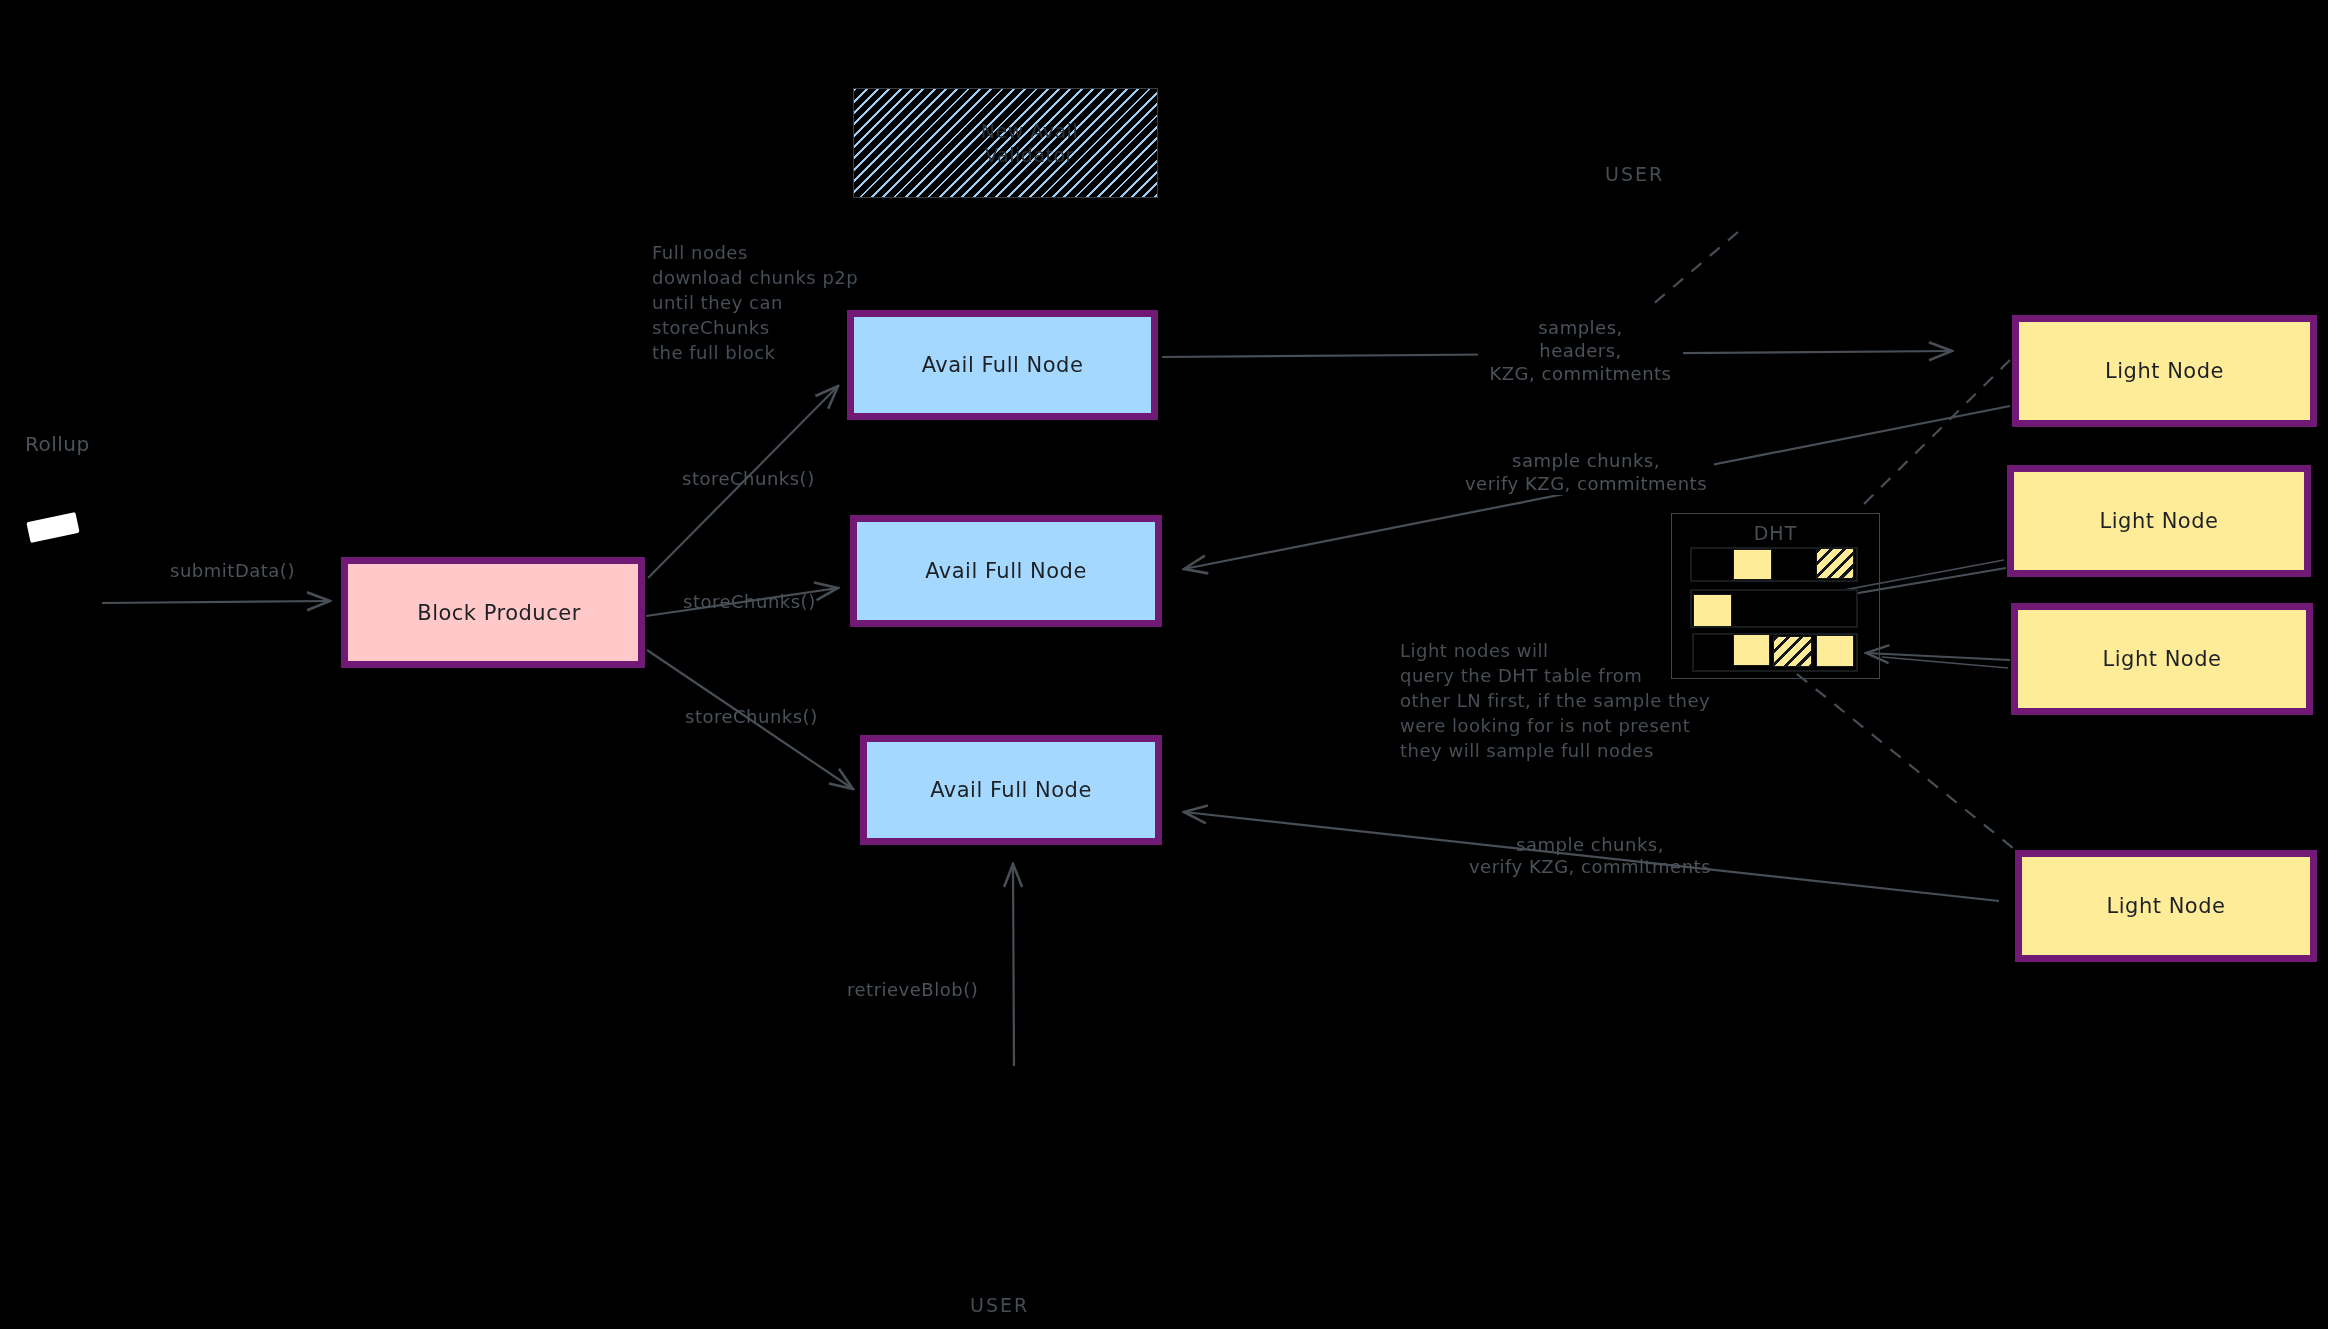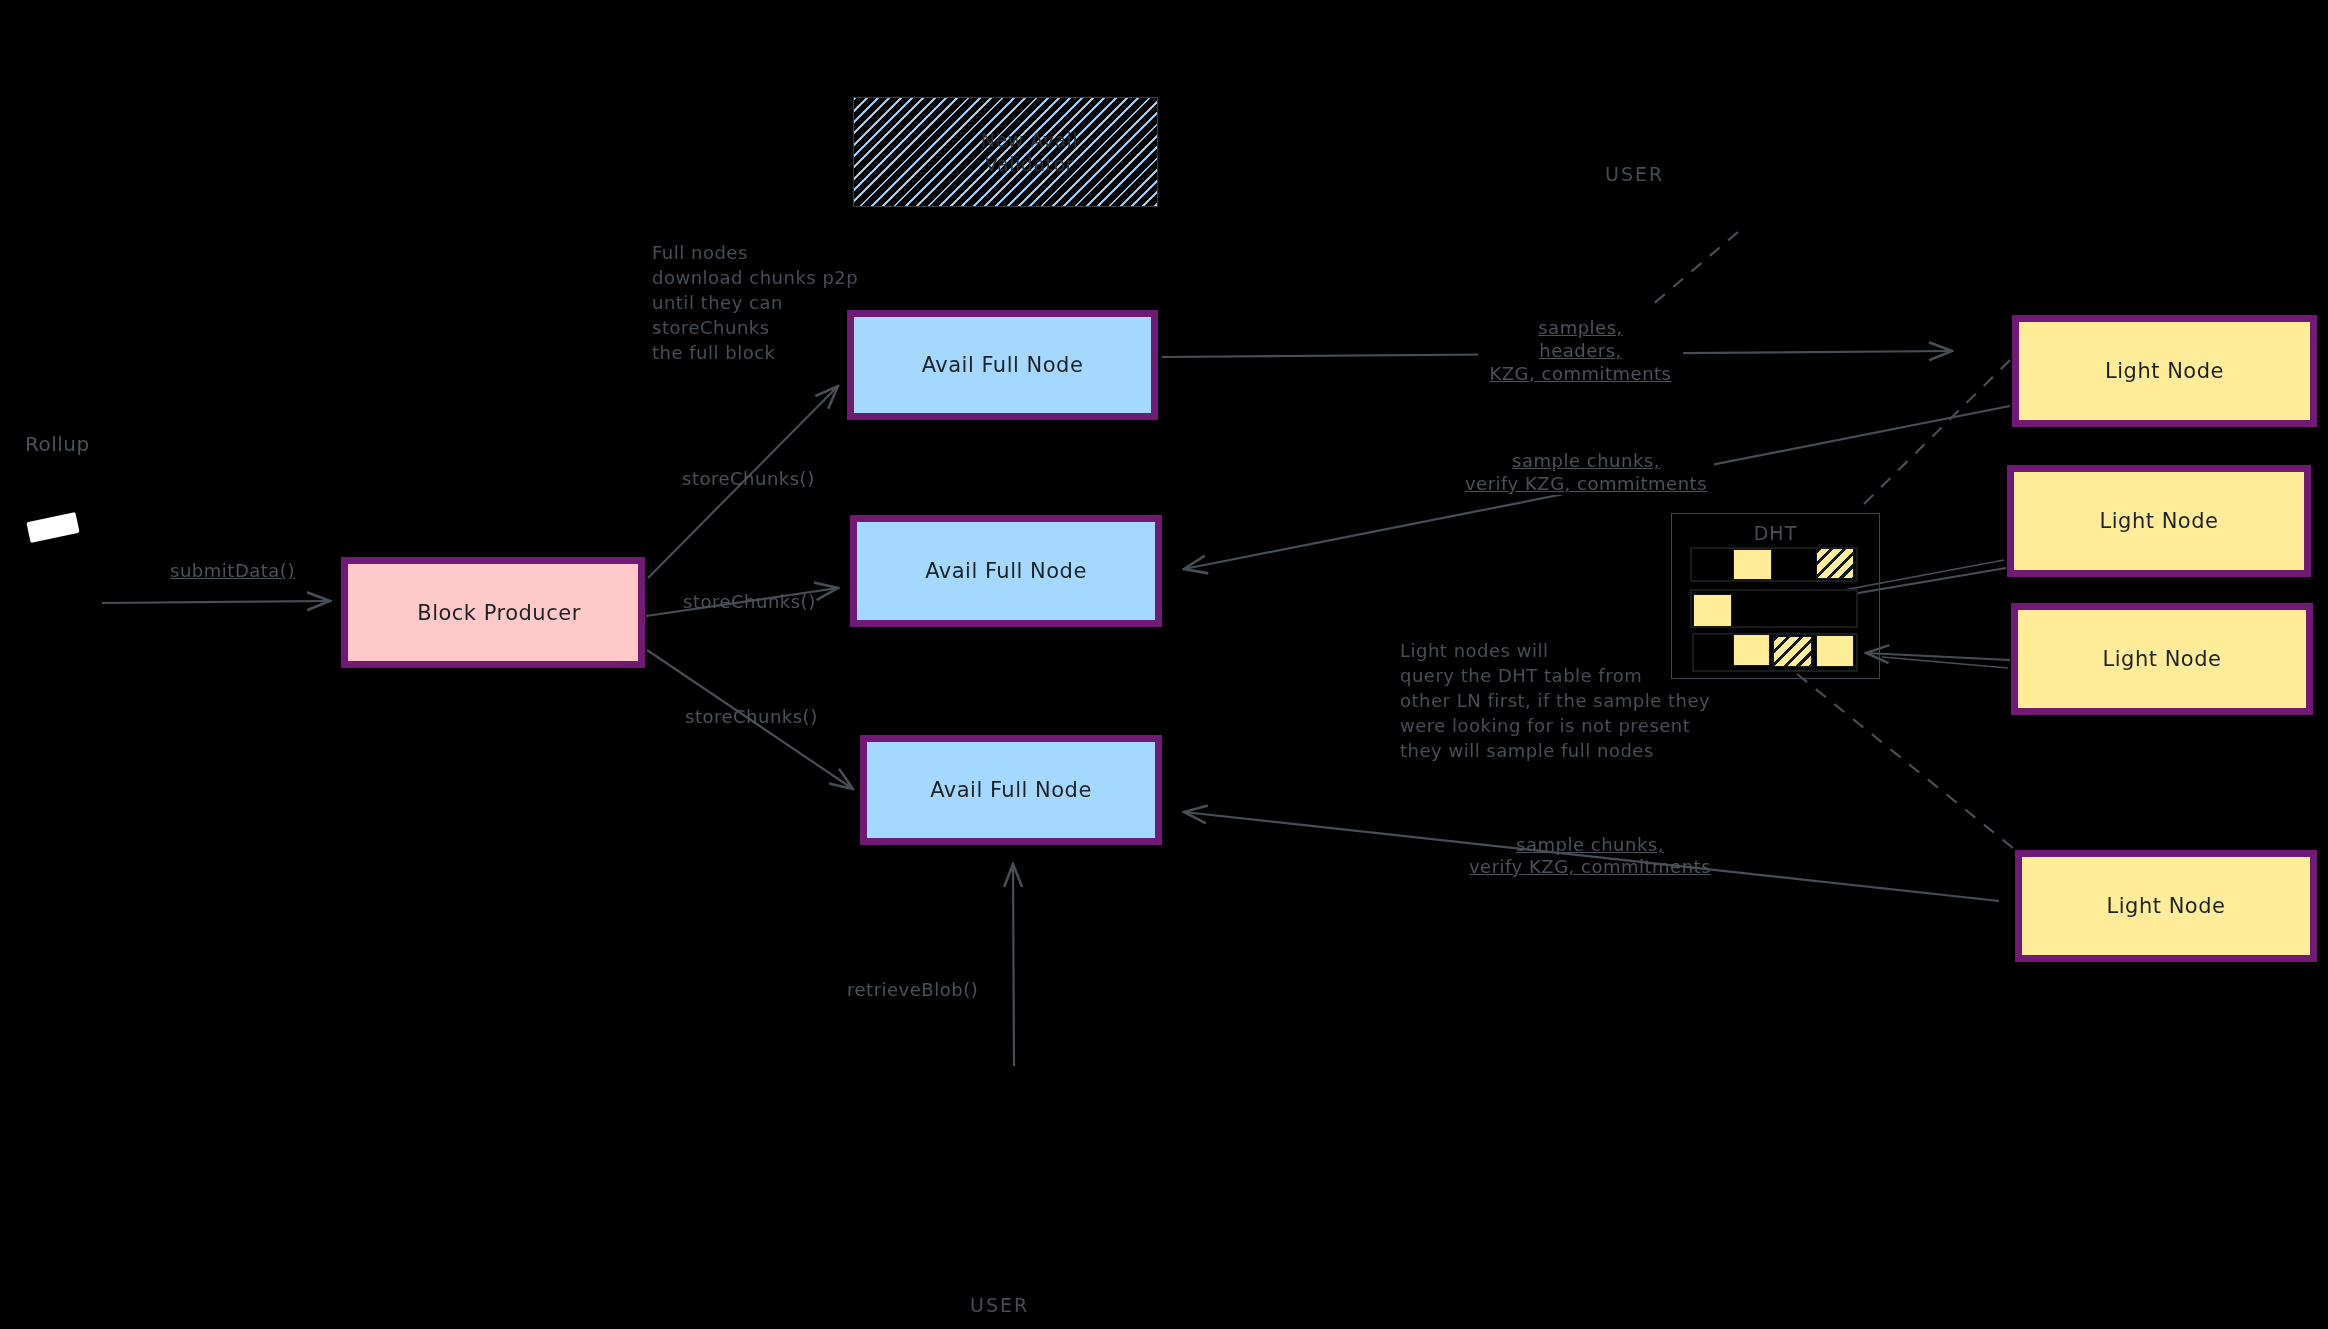--- a/index.html
+++ b/index.html
@@ -1,21 +1,21 @@
 <!DOCTYPE html>
 <html><head>
 <meta charset="utf-8">
 <style>
   html,body{margin:0;padding:0;background:#000;}
   .stage{position:relative;width:2328px;height:1329px;background:#000;overflow:hidden;
          font-family:"DejaVu Sans","Liberation Sans",sans-serif;}
   .wires{position:absolute;left:0;top:0;width:2328px;height:1329px;}
   .note{position:absolute;white-space:pre-line;color:#474e56;font-size:18px;line-height:25px;letter-spacing:.5px;}
   .lbl{position:absolute;white-space:pre-line;color:#4b525a;font-size:18px;line-height:23px;letter-spacing:.5px;}
-  .center{text-align:center;text-decoration:underline;}
+  .center{text-align:center;}
   .onblack{background:#000;}
   .user{font-size:19px;letter-spacing:2px;color:#454c54;}
   .box{position:absolute;display:flex;align-items:center;justify-content:center;
        border:7px solid #701a75;color:#1d2125;font-size:21px;letter-spacing:.5px;
        white-space:pre-line;text-align:center;box-sizing:border-box;}
   .blue{background:#a5d8ff;}
   .pink{background:#ffc9c9;}
   .yellow{background:#ffec99;}
   .hatched{background:#000 repeating-linear-gradient(135deg, rgba(165,216,255,.95) 0 2px, transparent 2px 8px);
            border:1.5px solid #3a4046;color:#2a3138;font-size:19px;line-height:24px;}
@@ -93,21 +93,21 @@
 KZG, commitments</div>
 
   <div class="lbl center onblack" style="left:1458px;top:449px;width:256px;">sample chunks,
 verify KZG, commitments</div>
 
   <div class="lbl center" style="left:1462px;top:834px;width:256px;line-height:22px;">sample chunks,
 verify KZG, commitments</div>
 
   <div class="lbl" style="left:847px;top:978px;">retrieveBlob()</div>
 
-  <div class="box hatched" style="left:853px;top:97px;width:305px;height:110px;padding-left:48px;">
+  <div class="box hatched" style="left:853px;top:88px;width:305px;height:110px;padding-left:48px;">
     <span>New Avail
 Validator</span>
   </div>
 
   <div class="box pink" style="left:341px;top:557px;width:304px;height:111px;padding-left:12px;">
     <span>Block Producer</span>
   </div>
 
   <div class="box blue" style="left:847px;top:310px;width:311px;height:110px;">
     <span>Avail Full Node</span>

